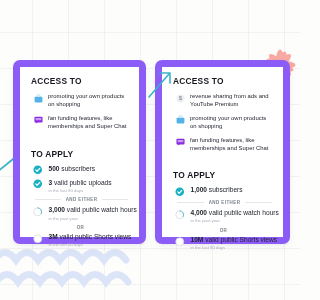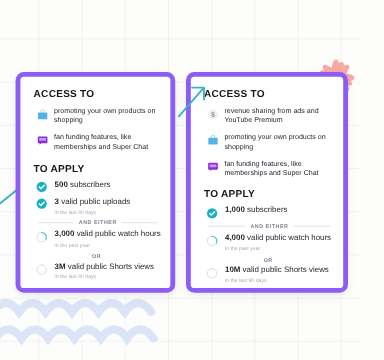--- a/index.html
+++ b/index.html
@@ -48,38 +48,38 @@
     position:absolute; left:147px; top:69px;
     width:26px; height:30px;
     z-index:4; pointer-events:none;
   }
 
   
   .card {
     position:absolute;
     top:60px; height:184px;
     background:#ffffff;
-    border:4px solid #8b5cf6;
+    border:7px solid #8b5cf6;
     border-radius:7px;
     box-shadow:0 1px 3px rgba(35,40,60,0.055), 0 4px 12px rgba(35,40,60,0.035);
     padding:9px 9px 0 11px;
     z-index:3;
   }
   #card-basic    { left:13px;  width:133px; }
   #card-expanded { left:155px; width:135px; }
 
   
   .section-title {
     font-size:8.4px;
     font-weight:bold;
     letter-spacing:0.22px;
     color:#15181f;
     margin-bottom:6px;
   }
-  .apply-title { margin-top:7px; }
+  .apply-title { margin-top:18px; }
 
   
   .access-row {
     display:flex;
     align-items:flex-start;
     gap:5px;
     margin-bottom:5px;
     padding-left:3px;
   }
   .access-icon {

